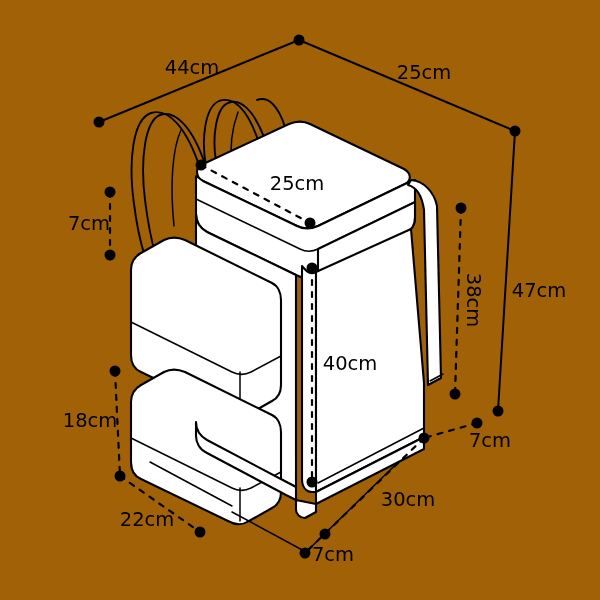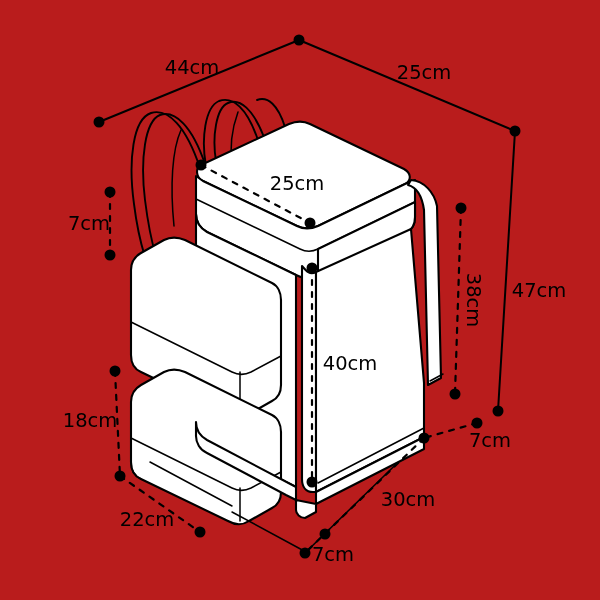--- a/index.html
+++ b/index.html
@@ -8,21 +8,21 @@
     padding: 0;
     background: #ffffff;
   }
   body {
     font-family: "DejaVu Sans", "Liberation Sans", sans-serif;
   }
   #stage {
     position: relative;
     width: 600px;
     height: 600px;
-    background: #b91c1c;
+    background: #a16207;
     overflow: hidden;
   }
   #stage svg {
     position: absolute;
     top: 0;
     left: 0;
     width: 600px;
     height: 600px;
     display: block;
   }

